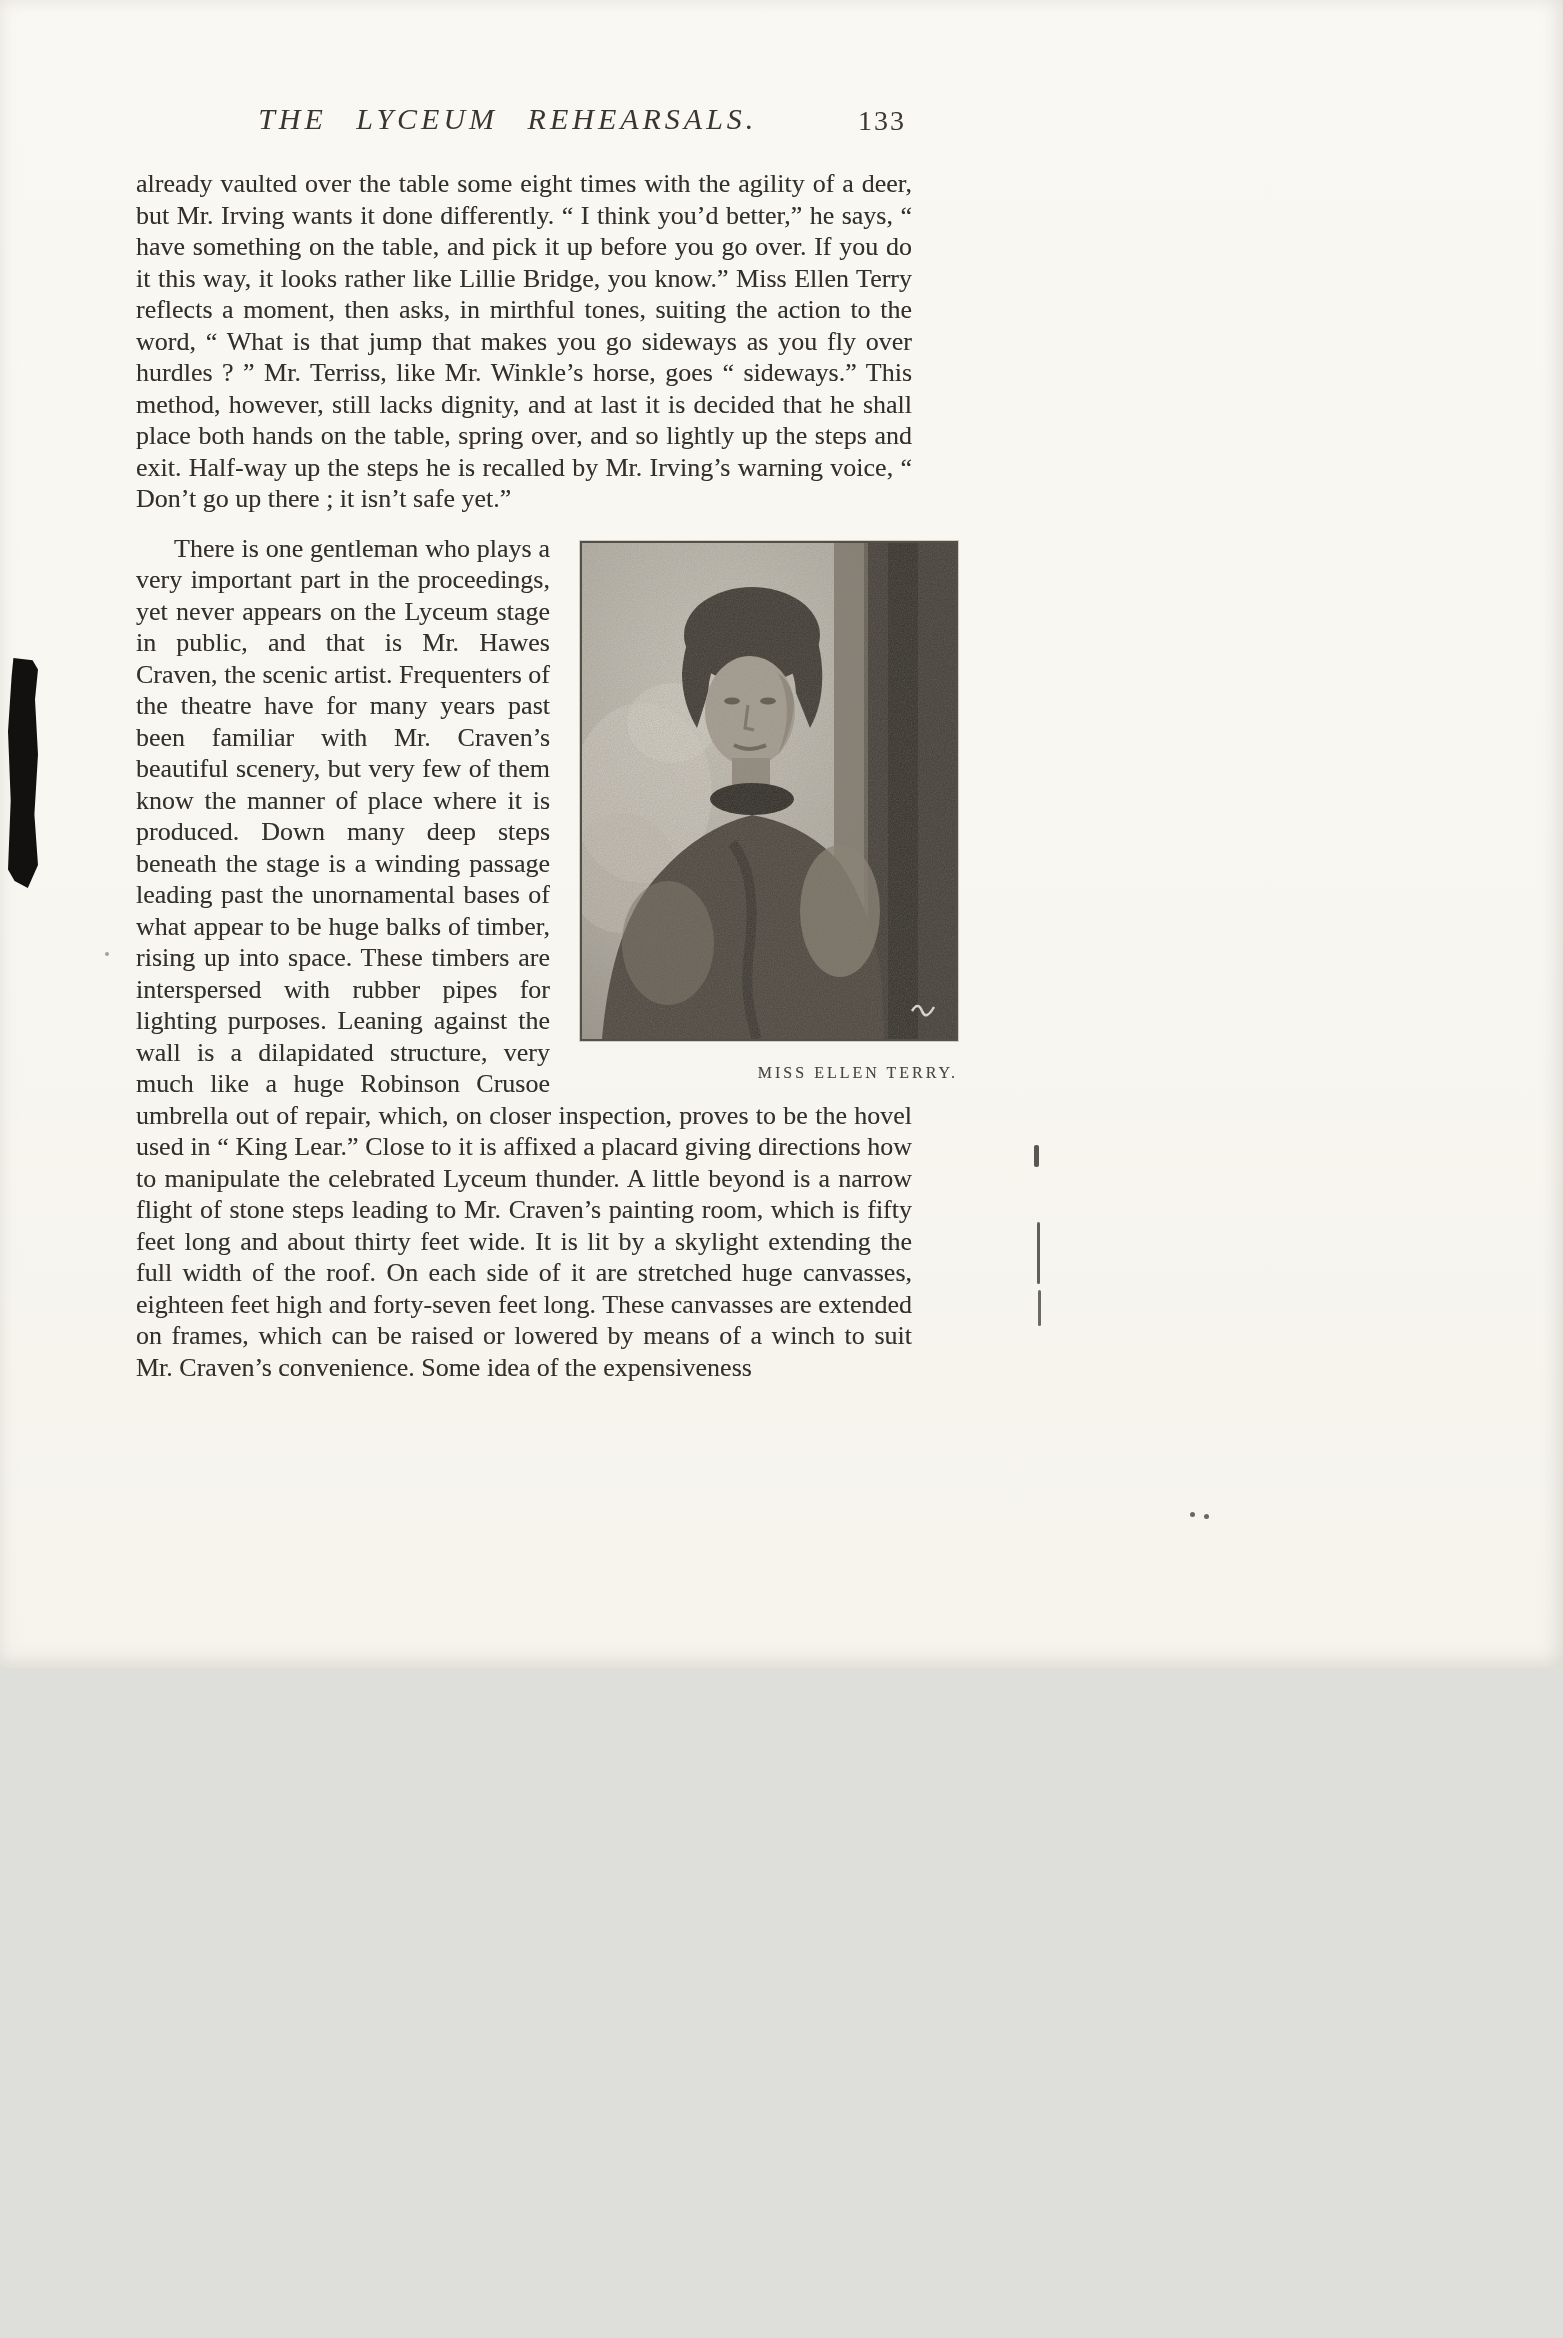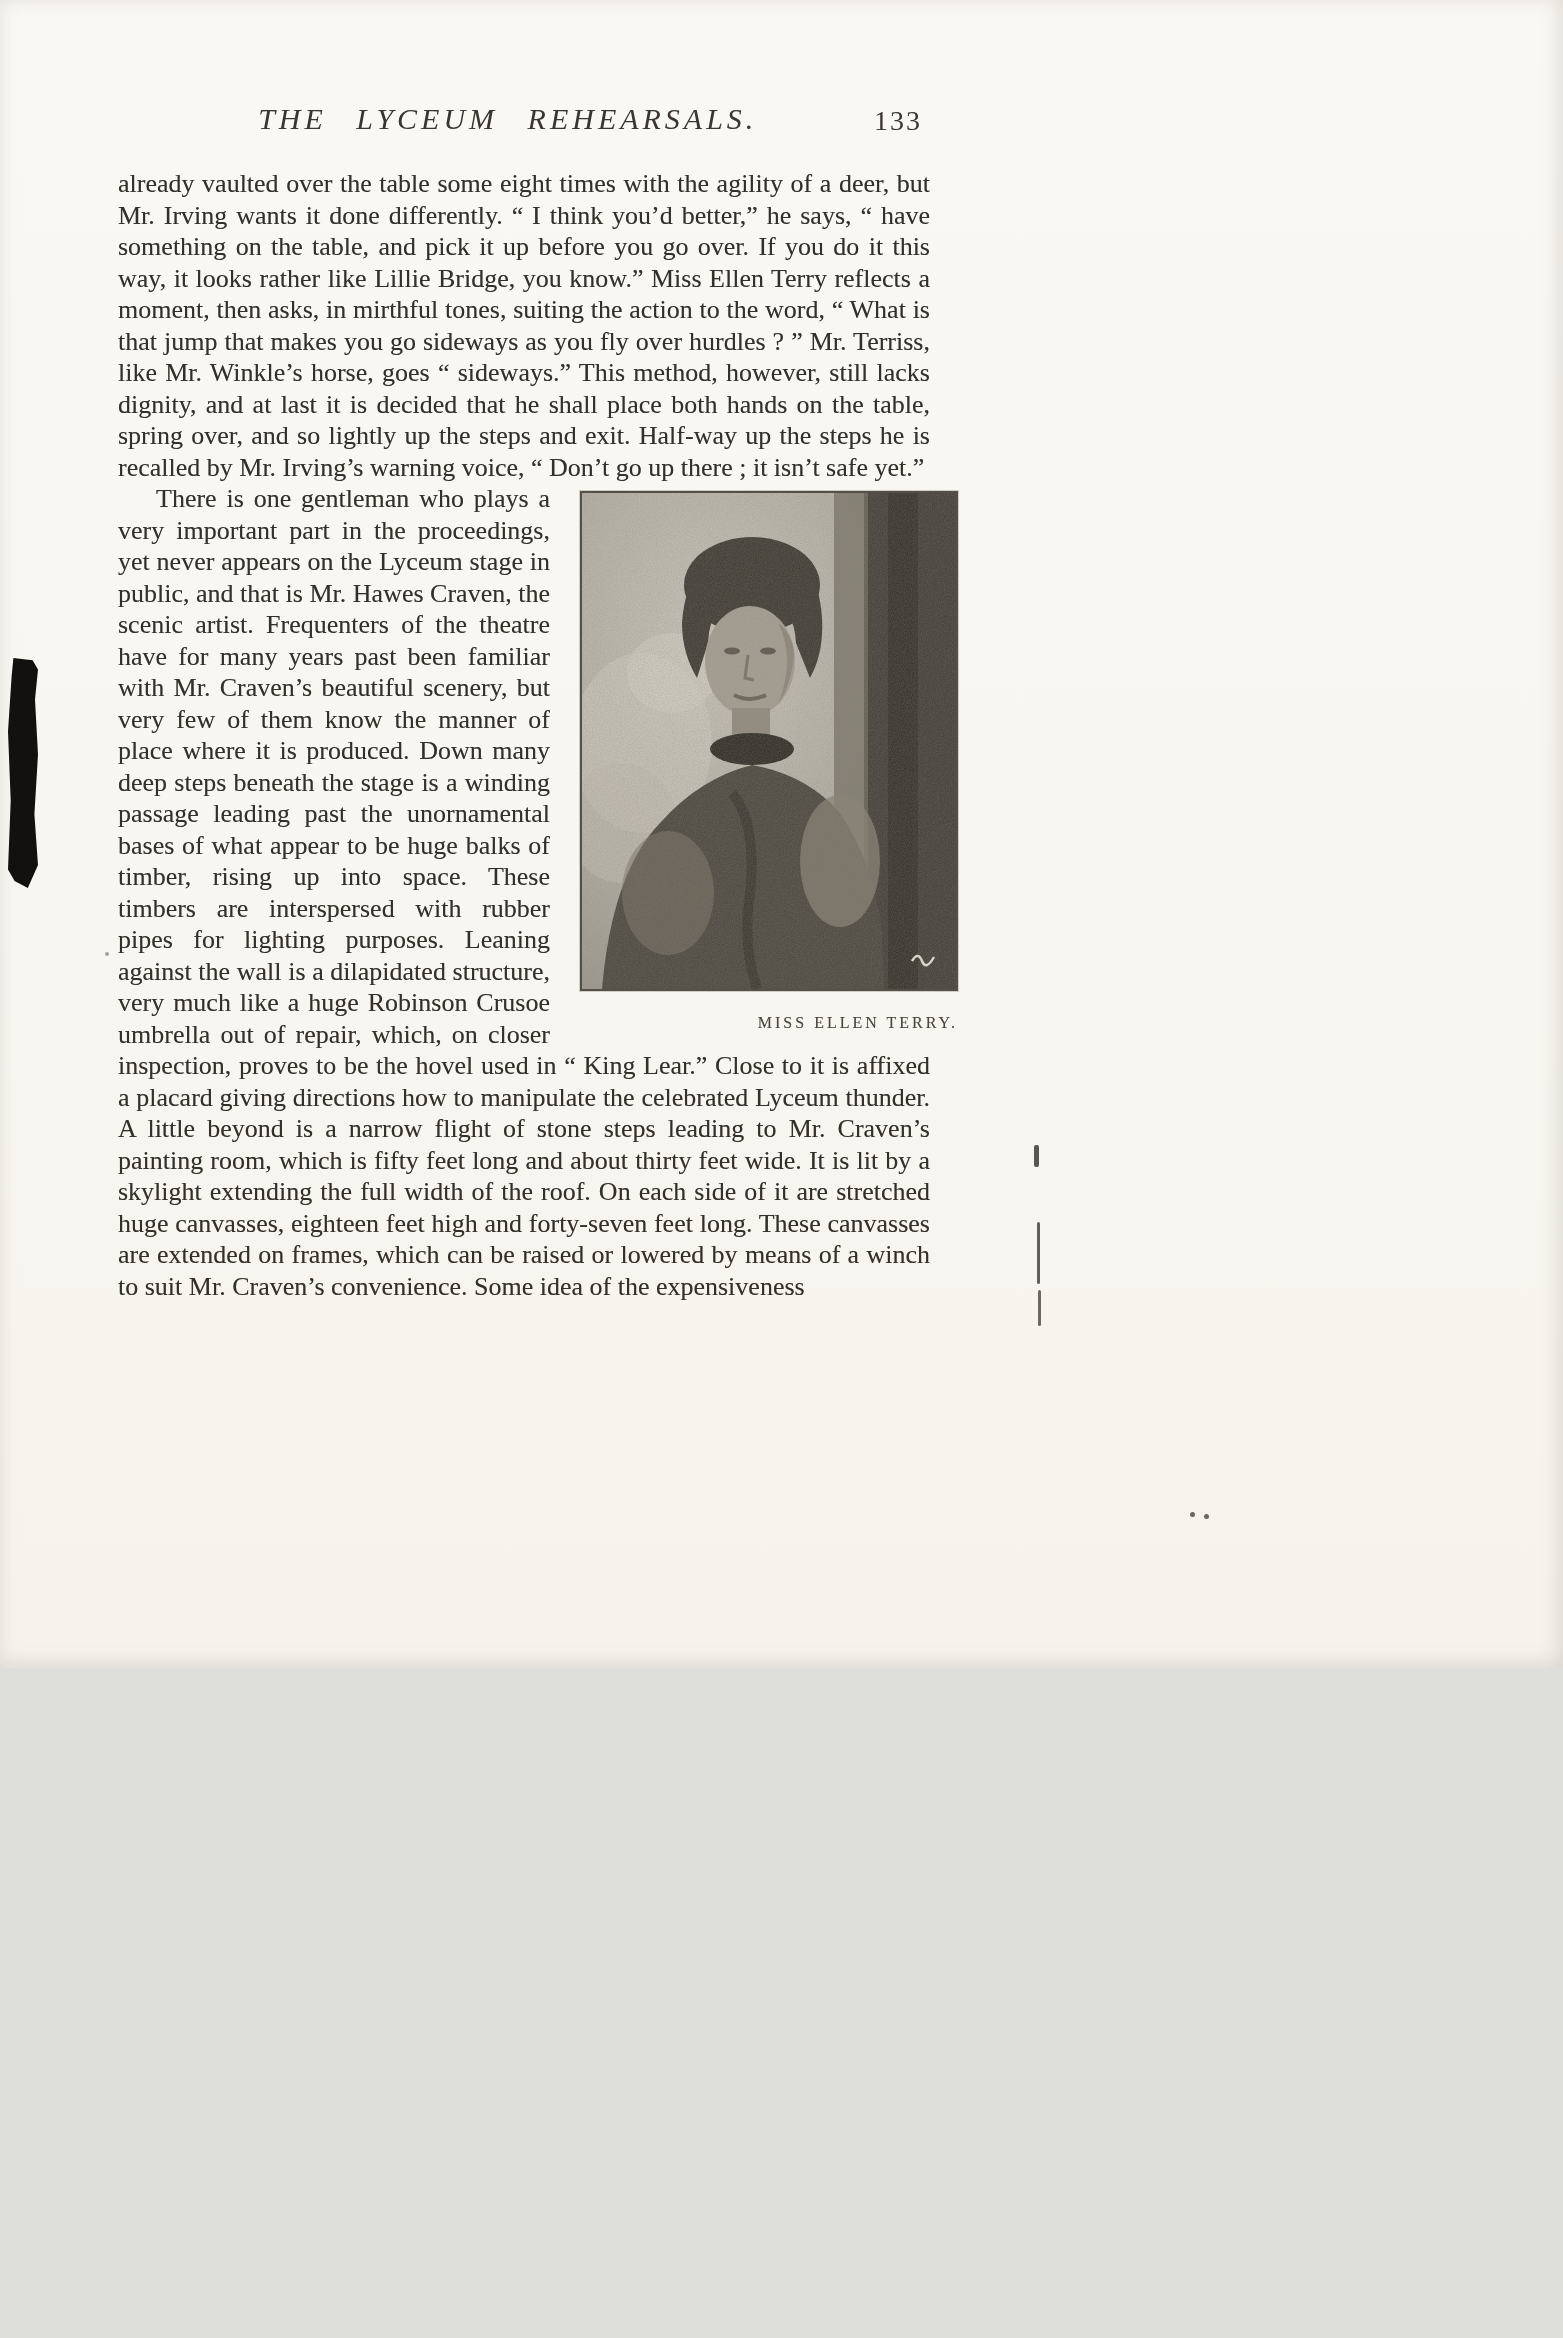--- a/index.html
+++ b/index.html
@@ -33,30 +33,30 @@
 
   
   .content { position: absolute; left: 118px; top: 102px; width: 812px; }
 
   .running-head { position: relative; height: 42px; margin-bottom: 24px; }
   .head-title {
     position: absolute; left: 48%; transform: translateX(-50%);
     font-style: italic; font-size: 30px; letter-spacing: 4px; word-spacing: 18px;
     white-space: nowrap; color: #3a362f;
   }
-  .page-num { position: absolute; right: 8px; top: 3px; font-size: 28px; letter-spacing: 2px; color: #3a362f; }
+  .page-num { position: absolute; right: 24px; top: 3px; font-size: 28px; letter-spacing: 2px; color: #3a362f; }
 
   .text-block {
     font-size: 26px;
     line-height: 31.5px;
     text-align: justify;
     color: #33302a;
     text-shadow: 0 0 0.5px rgba(52,48,42,0.35);
   }
-  .para { margin: 0; }
+  .para { margin: 18px; }
   .para.indent { text-indent: 38px; }
 
   .photo-figure {
     float: right;
     width: 378px;
     margin: 8px -28px 10px 30px;
   }
   .photo {
     width: 374px; height: 496px;
     border: 2px solid #544f47;

